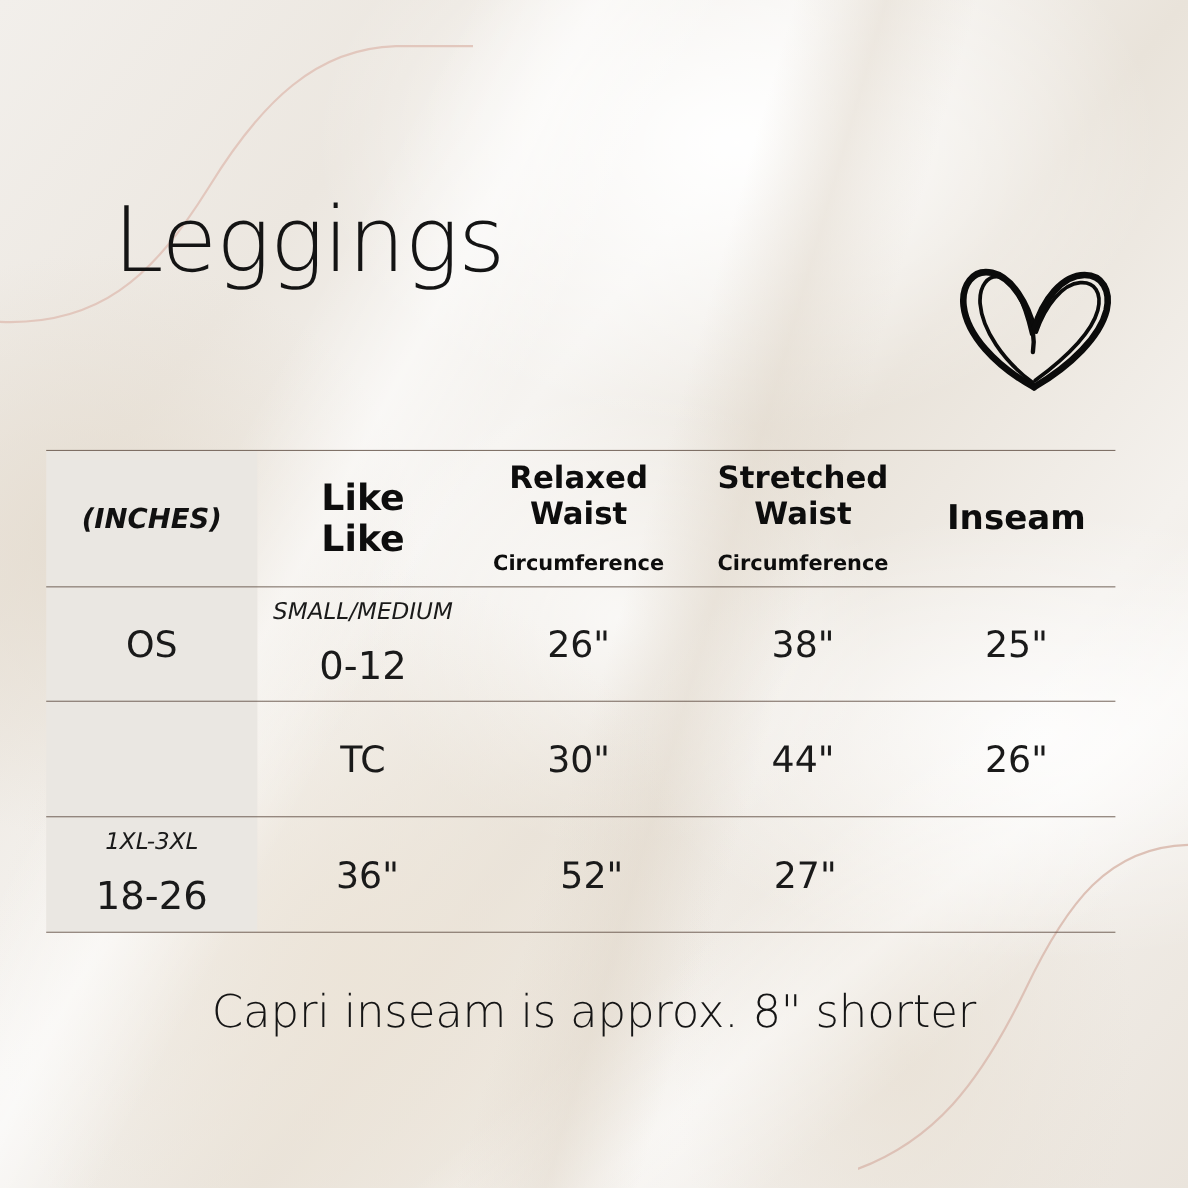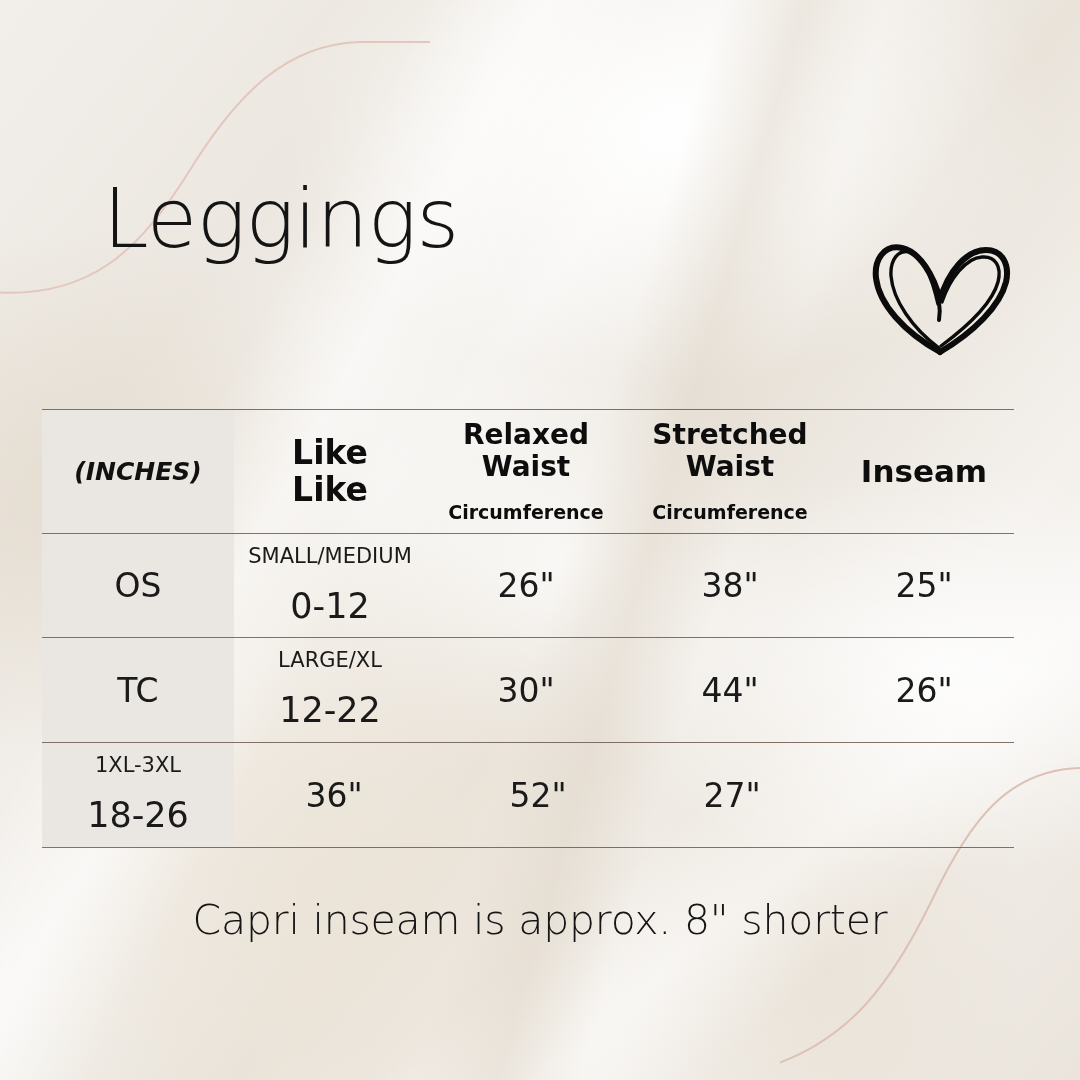--- a/index.html
+++ b/index.html
@@ -103,21 +103,21 @@
   .rule.r4 { top: 438px; }
 
   .t-row {
     position: absolute;
     left: 0;
     width: 972px;
     display: flex;
   }
   .t-row.head { top: 1px;   height: 123px; }
   .t-row.d0   { top: 125px; height: 103px; }
-  .t-row.d1   { top: 229px; height: 104px; }
+  .t-row.d1   { top: 229px; height: 104px; justify-content: flex-end; }
   .t-row.d2   { top: 334px; height: 104px; }
 
   .cell {
     display: flex;
     flex-direction: column;
     align-items: center;
     justify-content: center;
     text-align: center;
     position: relative;
   }
@@ -155,20 +155,21 @@
   .d-size {
     font-weight: 400;
     font-size: 33px;
     color: #1a1a1a;
   }
   .d-fits-top {
     font-weight: 400;
     font-size: 21px;
     color: #1a1a1a;
     line-height: 1.1;
+    font-style: italic;
   }
   .d-fits-main {
     font-weight: 400;
     font-size: 35px;
     color: #1a1a1a;
     line-height: 1.16;
     margin-top: 18px;
   }
   .d-val {
     font-weight: 400;
@@ -268,24 +269,20 @@
       </div>
       <div class="cell c-inseam">
         <div class="d-val">25"</div>
       </div>
     </div>
 
     <div class="t-row d1">
       <div class="cell c-size">
         <div class="d-size">TC</div>
       </div>
-      <div class="cell c-fits data">
-        <div class="d-fits-top">LARGE/XL</div>
-        <div class="d-fits-main">12-22</div>
-      </div>
       <div class="cell c-relax">
         <div class="d-val">30"</div>
       </div>
       <div class="cell c-stretch">
         <div class="d-val">44"</div>
       </div>
       <div class="cell c-inseam">
         <div class="d-val">26"</div>
       </div>
     </div>

